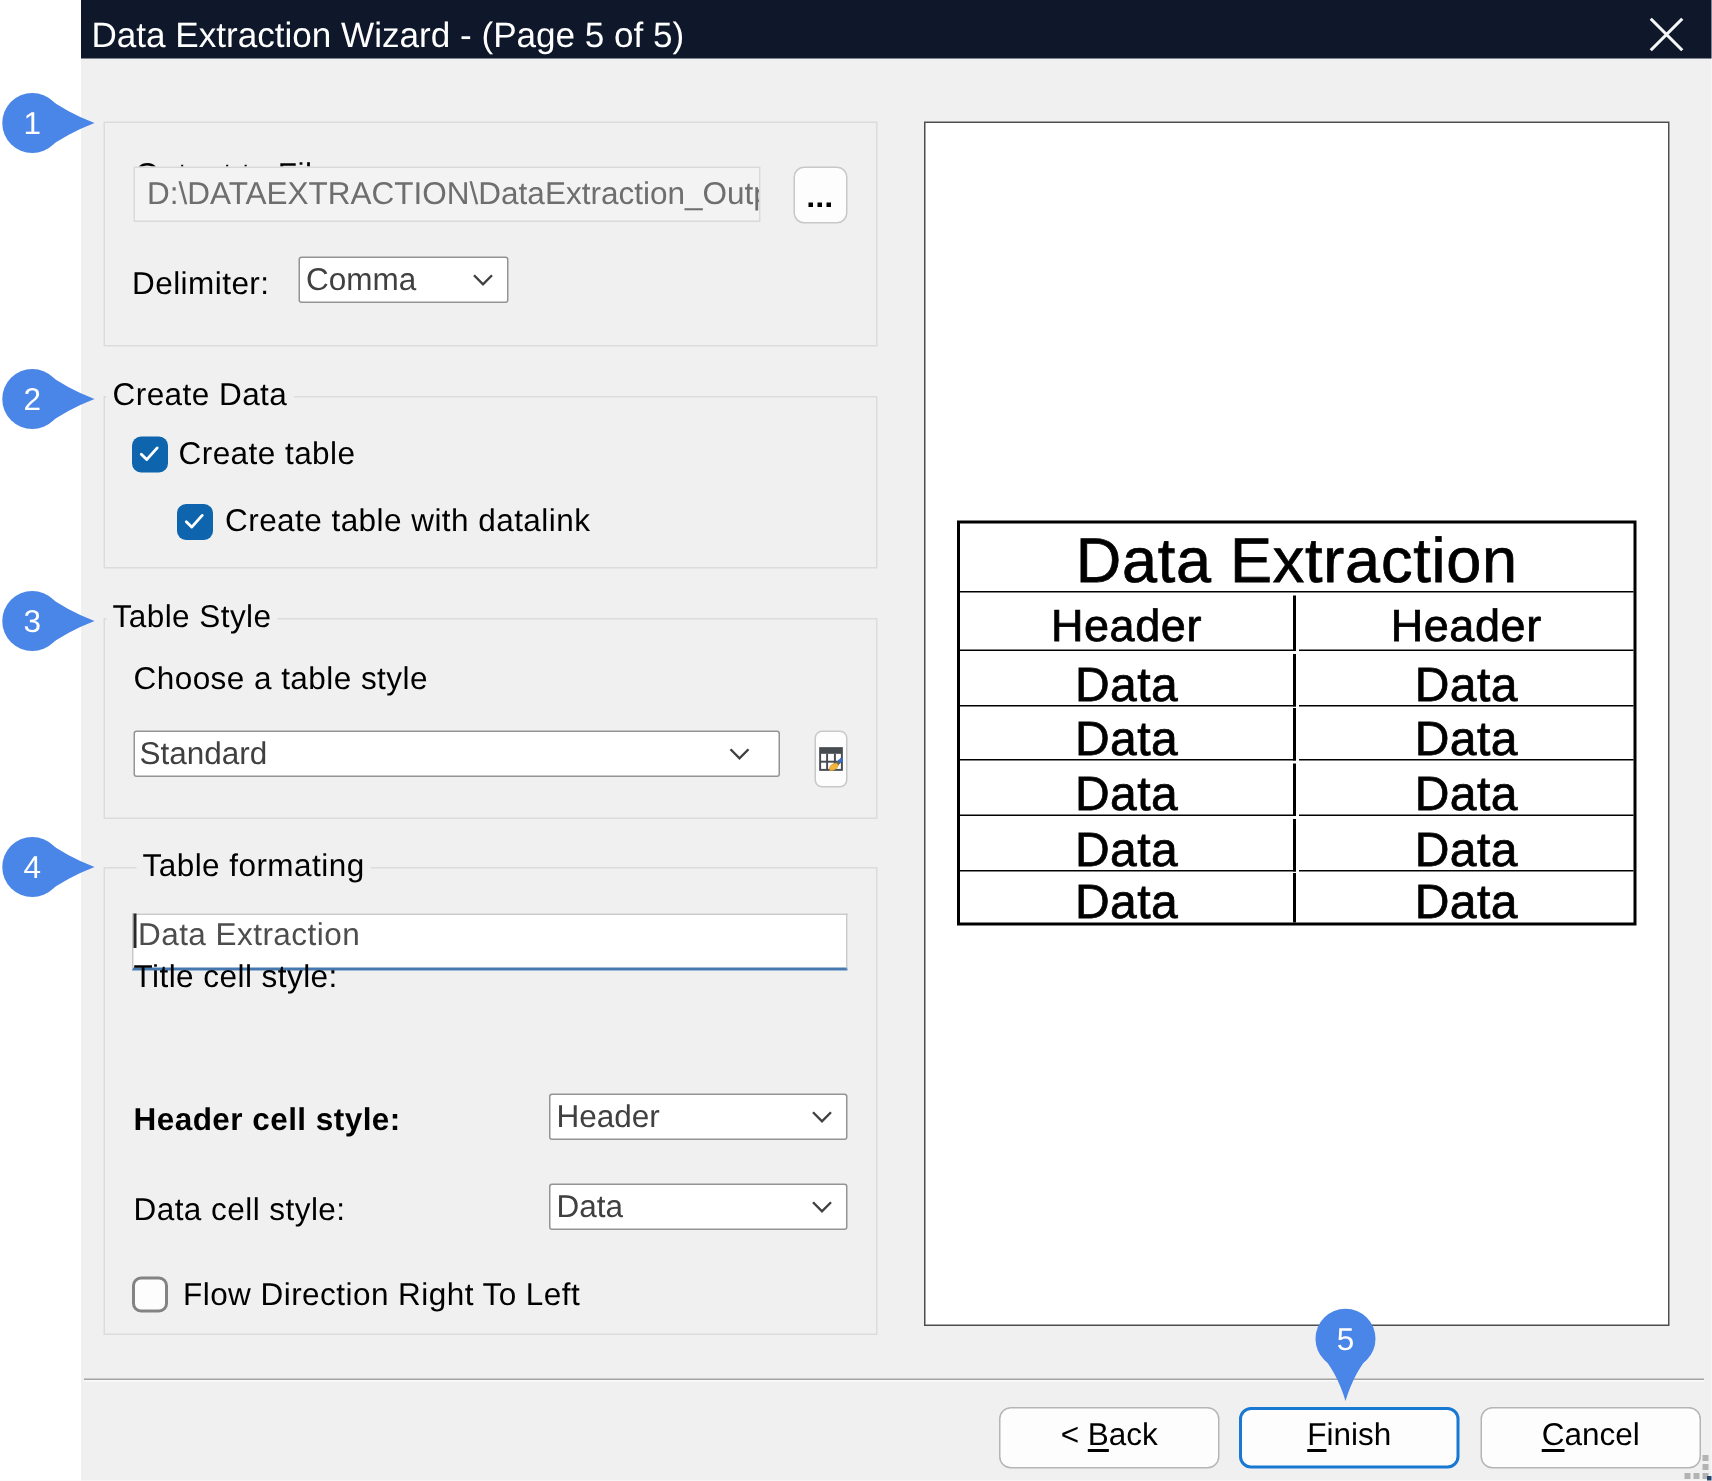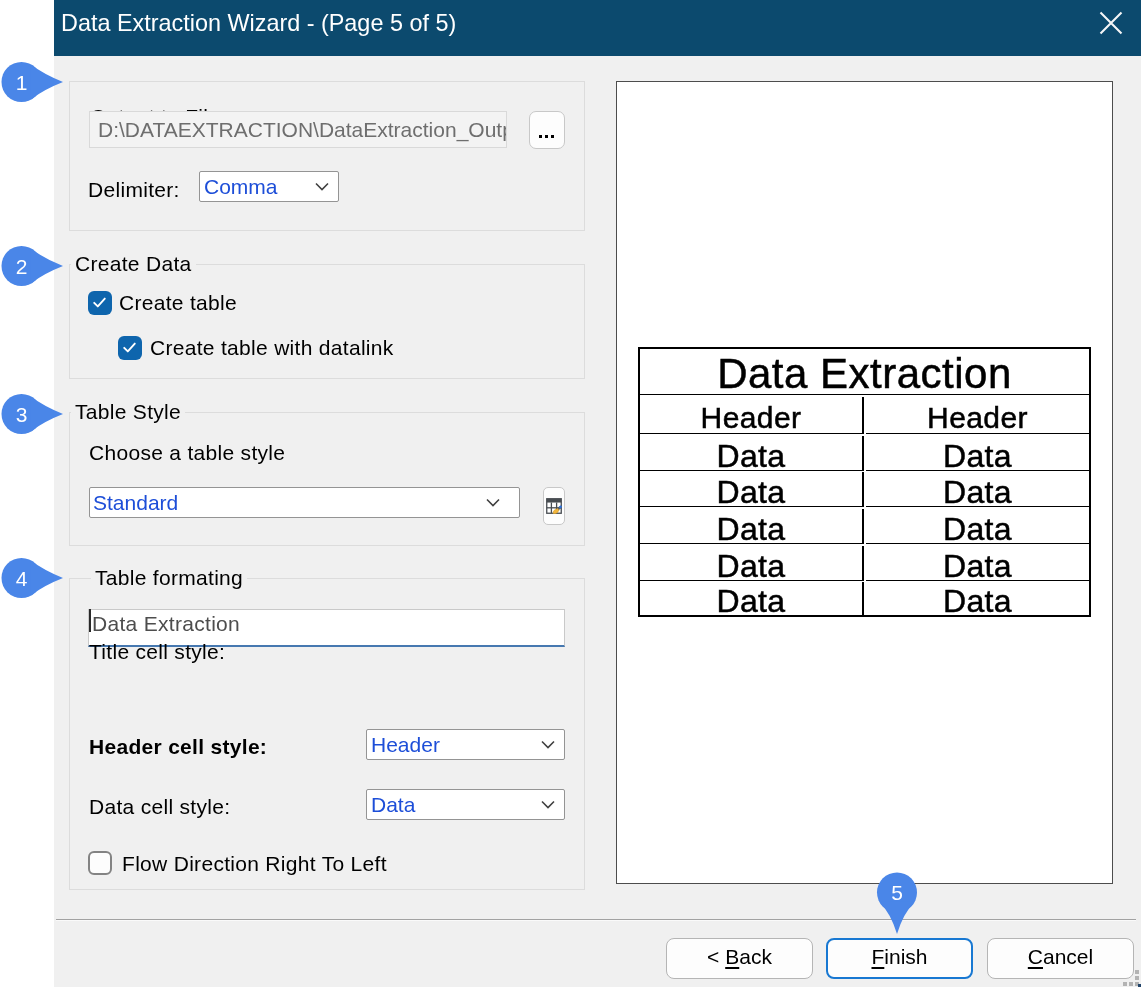--- a/index.html
+++ b/index.html
@@ -1,23 +1,23 @@
 <!DOCTYPE html>
 <html><head>
 <meta charset="utf-8">
 <style>
 * { margin:0; padding:0; box-sizing:border-box; }
 html,body { width:1141px; height:987px; background:#ffffff; font-family:"Liberation Sans", sans-serif; overflow:hidden; }
 #dlg { position:absolute; left:54px; top:0; width:1087px; height:987px; background:#f0f0f0; }
-#titlebar { position:absolute; left:0; top:0; width:1087px; height:56px; background:#0c4a6e; }
+#titlebar { position:absolute; left:0; top:0; width:1087px; height:39px; background:#0f172a; }
 #titletext { position:absolute; left:7px; top:0; height:50px; line-height:46px; color:#ffffff; font-size:23.4px; }
 .group { position:absolute; border:1px solid #dcdcdc; }
 .glabel { position:absolute; top:-13px; left:17px; padding:0 4px; background:#f0f0f0; font-size:21px; color:#000; line-height:25px; letter-spacing:0.3px; }
 .lbl { position:absolute; font-size:21px; color:#000; letter-spacing:0.3px; white-space:nowrap; }
-.combo { position:absolute; background:#fff; border:1px solid #949494; border-radius:2px; font-size:21px; color:#1d4ed8; }
+.combo { position:absolute; background:#fff; border:1px solid #949494; border-radius:2px; font-size:21px; color:#404040; }
 .combo .ct { position:absolute; left:4px; top:0; bottom:0; display:flex; align-items:center; }
 .chev { position:absolute; right:8px; top:50%; margin-top:-5px; width:14px; height:9px; }
 .cb { position:absolute; width:24px; height:24px; border-radius:6px; }
 .cbon { background:#0e65ad; }
 .cboff { background:#fdfdfd; border:2px solid #838383; border-radius:6px; }
 .tc { position:absolute; display:flex; align-items:center; justify-content:center; -webkit-text-stroke:0.5px #000; color:#000; }
 </style>
 </head>
 <body>
 <div id="dlg">

